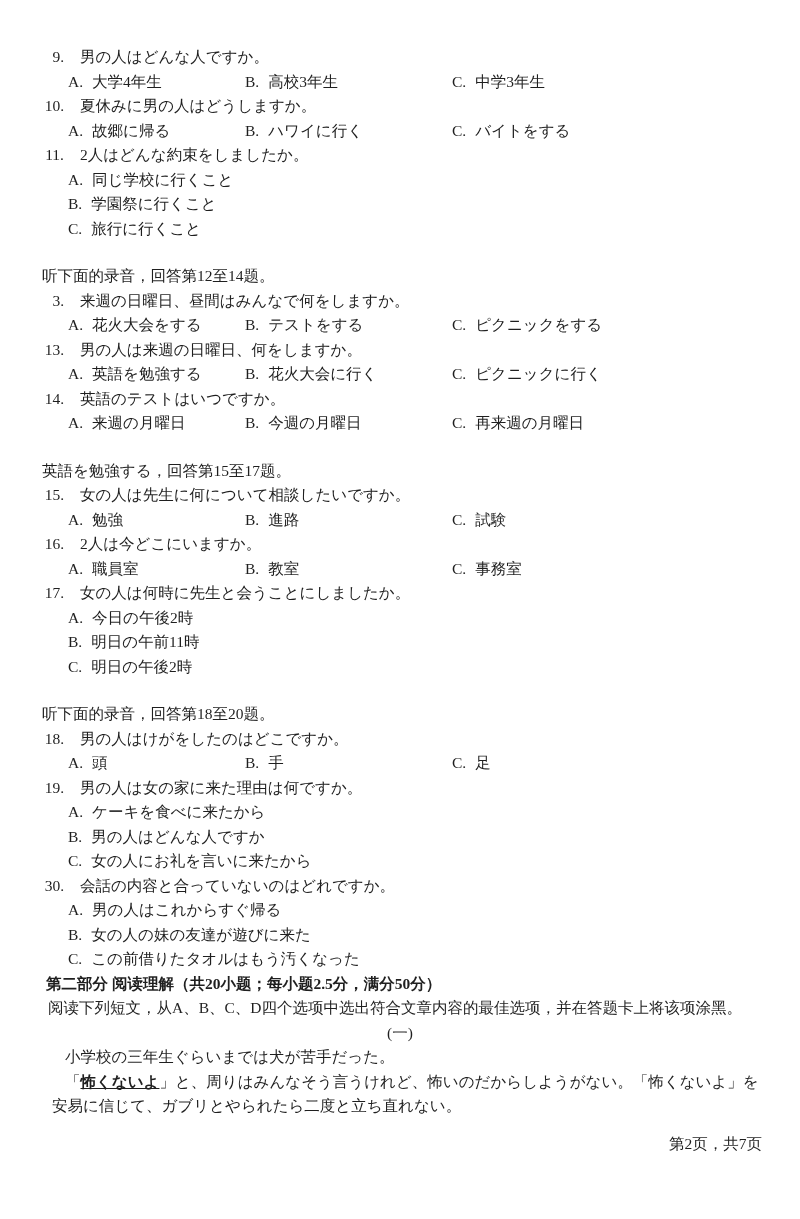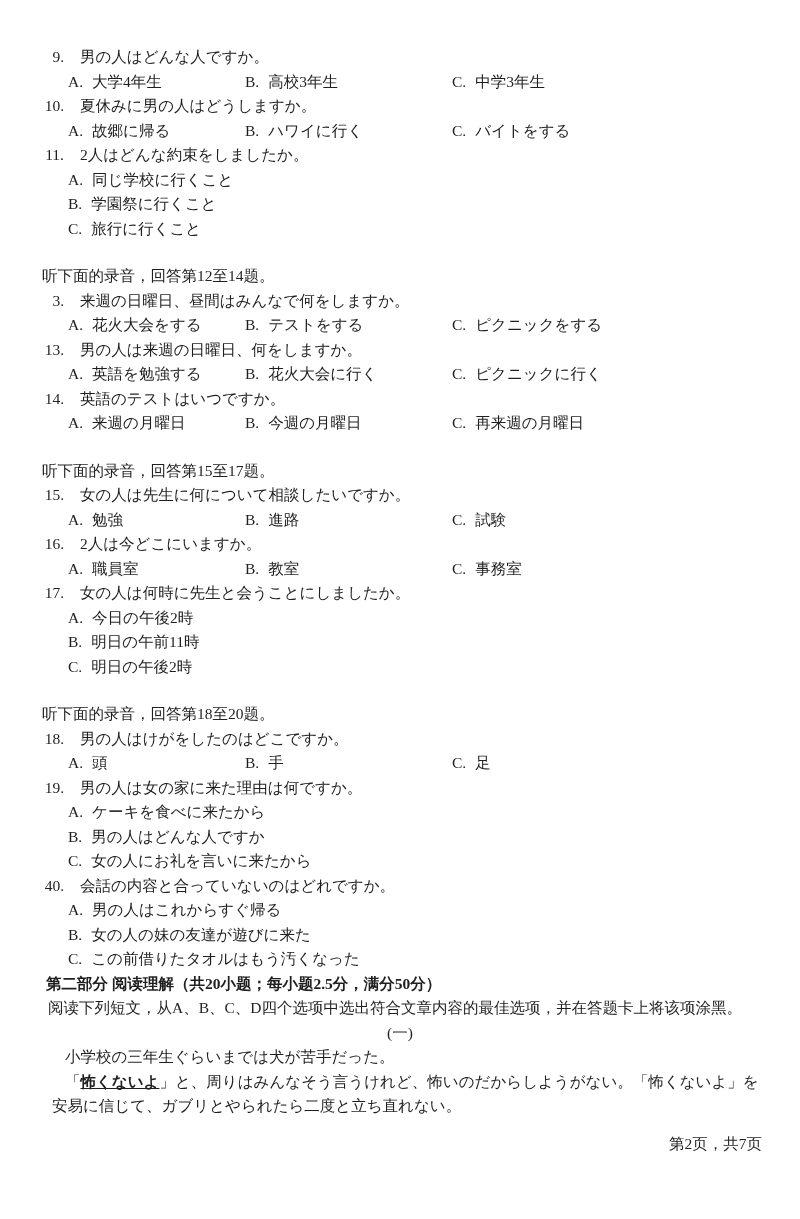--- a/index.html
+++ b/index.html
@@ -150,21 +150,21 @@
     <span class="opt opt-b">
         <span class="opt-label">B.</span>
         <span>今週の月曜日</span>
       </span>
     <span class="opt opt-c">
         <span class="opt-label">C.</span>
         <span>再来週の月曜日</span>
       </span>
   </div>
 
-  <div class="instr">听下面的录音，回答第15至17题。</div>
+  <div class="instr">英語を勉強する，回答第15至17题。</div>
 
   <div class="q-line">
     <span class="q-num">15.</span>
     <span class="q-text">女の人は先生に何について相談したいですか。</span>
   </div>
   <div class="opt-row">
     <span class="opt opt-a">
         <span class="opt-label">A.</span>
         <span>勉強</span>
       </span>
@@ -246,21 +246,21 @@
   <div class="opt-stack">
       <span class="opt-label">B.</span>
       <span>男の人はどんな人ですか</span>
     </div>
   <div class="opt-stack">
       <span class="opt-label">C.</span>
       <span>女の人にお礼を言いに来たから</span>
     </div>
 
   <div class="q-line">
-    <span class="q-num">40.</span>
+    <span class="q-num">30.</span>
     <span class="q-text">会話の内容と合っていないのはどれですか。</span>
   </div>
   <div class="opt-stack">
       <span class="opt-label">A.</span>
       <span>男の人はこれからすぐ帰る</span>
     </div>
   <div class="opt-stack">
       <span class="opt-label">B.</span>
       <span>女の人の妹の友達が遊びに来た</span>
     </div>

